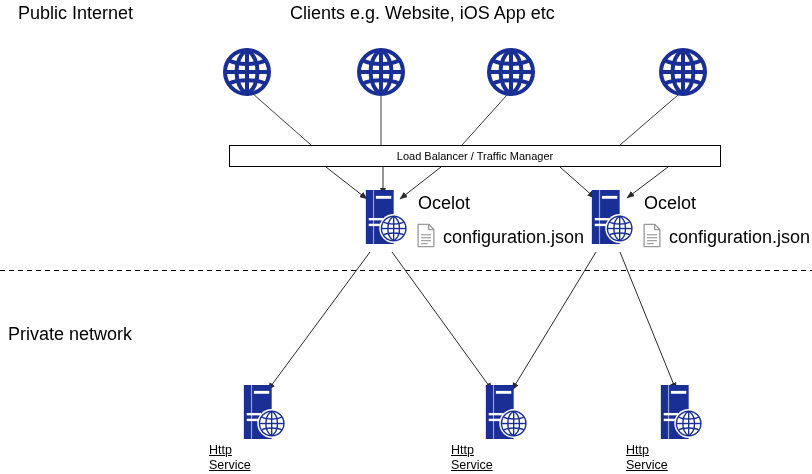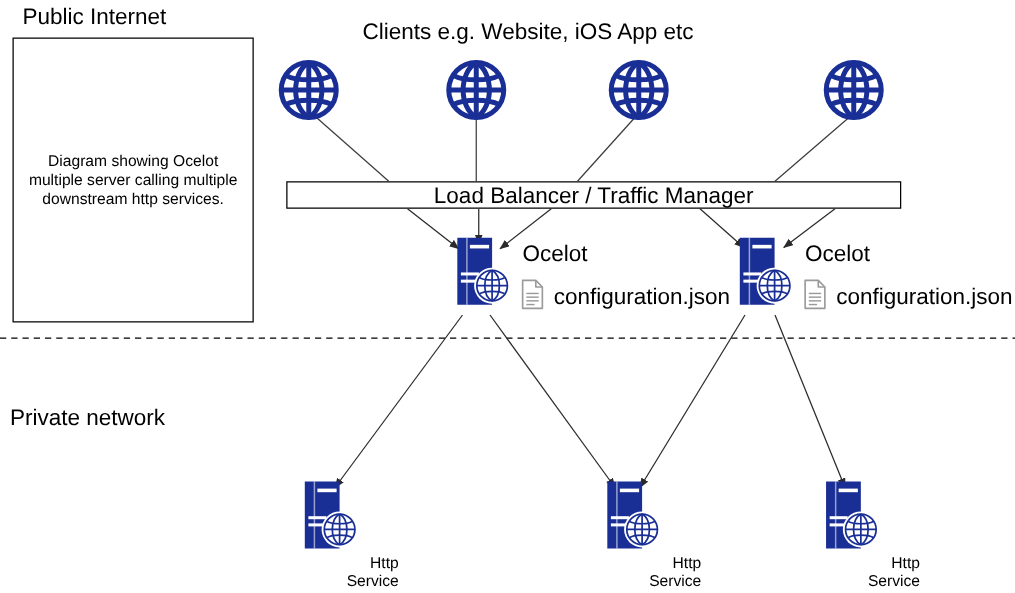--- a/index.html
+++ b/index.html
@@ -54,21 +54,21 @@
     left: 229px;
     top: 145px;
     width: 492px;
     height: 22px;
     border: 1px solid #000000;
     box-sizing: border-box;
     background: #ffffff;
     display: flex;
     align-items: center;
     justify-content: center;
-    font-size: 18px;
+    font-size: 11px;
     color: #000;
     z-index: 6;
   }
 
   
   #edges {
     position: absolute;
     left: 0; top: 0;
     width: 812px;
     height: 474px;
@@ -82,40 +82,38 @@
     z-index: 5;
     pointer-events: none;
   }
   #nodes-layer * { pointer-events: auto; }
 
   .node-abs { position: absolute; }
 
   .svc-caption {
     position: absolute;
     width: 110px;
-    text-align: right;
+    text-align: left;
     font-size: 12.5px;
     line-height: 15px;
     color: #000;
+    text-decoration: underline;
   }
 </style>
 </head>
 <body>
 
 <div id="stage">
 
   <div class="lbl" style="left:18px; top:6px;">Public Internet</div>
 
   <div class="lbl" style="left:8px; top:291px;margin-top:36px;">Private network</div>
 
-  <div class="lbl" style="left:290px; top:6px;margin-top:12px;">Clients e.g. Website, iOS App etc</div>
-
-  <div id="desc-box">
-    <div class="txt">Diagram showing Ocelot multiple server calling multiple downstream http services.</div>
-  </div>
+  <div class="lbl" style="left:290px; top:6px;">Clients e.g. Website, iOS App etc</div>
+
 
   <div id="lb-bar">
     <span>Load Balancer / Traffic Manager</span>
   </div>
 
   <svg id="edges" viewBox="0 0 812 474">
     <defs>
       <marker id="ah" markerWidth="9" markerHeight="9" refX="7.4" refY="3.2" orient="auto" markerUnits="strokeWidth">
         <path d="M0,0 L8,3.2 L0,6.4 z" fill="#2b2b2b"></path>
       </marker>

